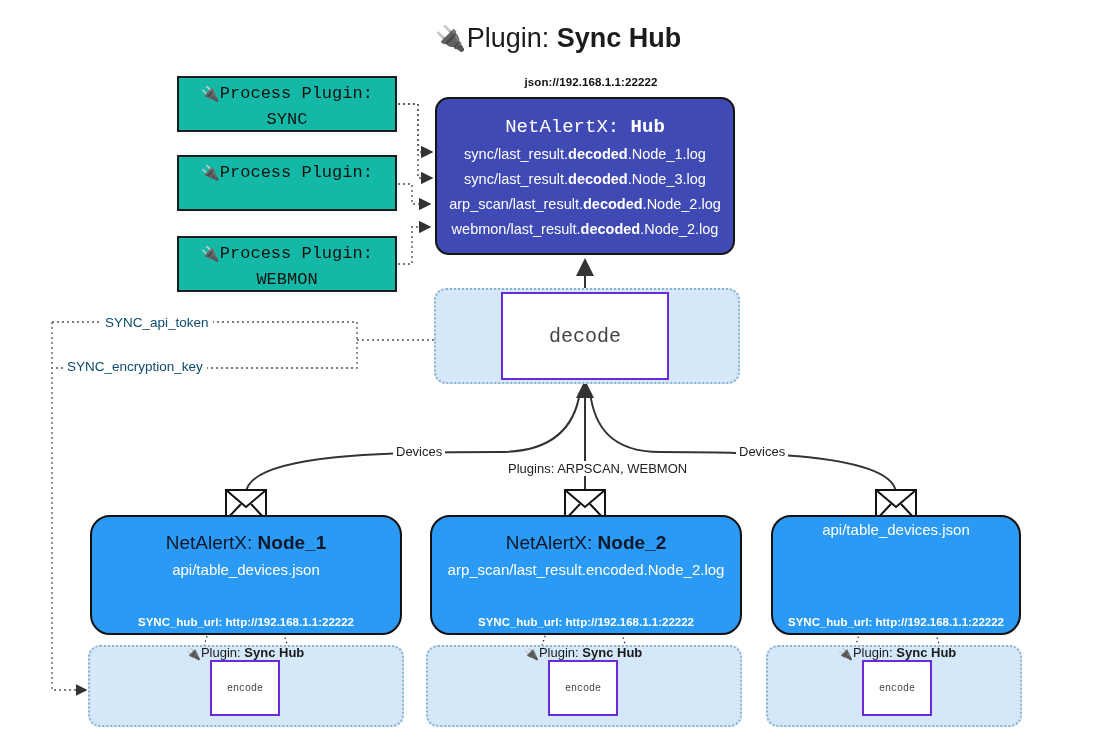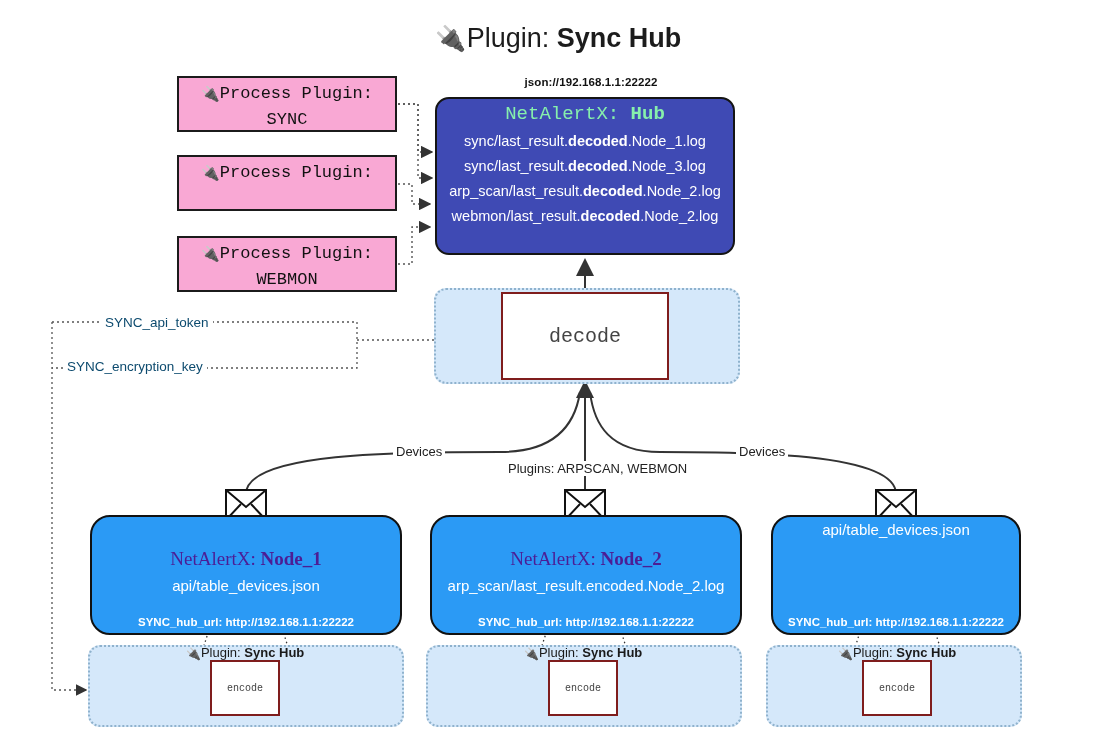--- a/index.html
+++ b/index.html
@@ -24,68 +24,68 @@
 
   
   .huburl{
     position:absolute;left:466px;top:76px;width:250px;text-align:center;
     font-size:11.5px;color:#111;font-weight:600;letter-spacing:.1px;
   }
 
   
   .pbox{
     position:absolute;width:220px;height:56px;
-    border:2px solid #1b1b1b;background:#f9a8d4;
+    border:2px solid #1b1b1b;background:#14b8a6;
     font-family:"Liberation Mono","DejaVu Sans Mono",monospace;
     font-size:17px;line-height:25px;color:#111;
     text-align:center;padding-top:3px;box-sizing:border-box;
   }
   .pbox .l1{display:block;white-space:nowrap;}
   .pbox .l2{display:block;}
   .pbox .plug{font-family:"DejaVu Sans",sans-serif;font-size:15px;vertical-align:-1px;}
 
   
   .hub{
     position:absolute;left:435px;top:97px;width:300px;height:158px;
     background:#3f4ab4;border:2px solid #141414;border-radius:14px;
     box-sizing:border-box;overflow:hidden;
   }
   .hub .hdr{
-    text-align:center;color:#86efac;font-size:19px;line-height:30px;margin-top:0;
+    text-align:center;color:#ffffff;font-size:19px;line-height:30px;margin-top:13px;
     font-family:"Liberation Mono","DejaVu Sans Mono",monospace;
   }
   .hub .hdr b{font-weight:bold;}
   .hub .row{
     color:#fff;font-size:14.5px;line-height:25px;white-space:nowrap;text-align:center;
   }
   .hub .row b{font-weight:bold;}
 
   
   .zone{
     position:absolute;background:#d5e8fa;
     border:2px dotted #8fb2cd;border-radius:12px;box-sizing:border-box;
   }
 
   
   .procbox{
-    position:absolute;background:#fff;border:2px solid #7f1d1d;box-sizing:border-box;
+    position:absolute;background:#fff;border:2px solid #6d28d9;box-sizing:border-box;
     display:flex;align-items:center;justify-content:center;
     font-family:"Liberation Mono","DejaVu Sans Mono",monospace;color:#444;
   }
   .decode{width:168px;height:88px;font-size:20px;}
   .encode{width:70px;height:56px;font-size:10px;}
 
   
   .nodebox{
     position:absolute;background:#2b9af5;border:2.5px solid #111;border-radius:20px;
     box-sizing:border-box;overflow:hidden;
   }
   .nodebox .nhdr{
-    text-align:center;color:#4c1d95;font-size:19px;line-height:28px;margin-top:28px;
-    font-family:Liberation Serif, serif;
+    text-align:center;color:#0f172a;font-size:19px;line-height:28px;margin-top:12px;
+    font-family:Liberation Sans, sans-serif;
   }
   .nodebox .nhdr b{font-weight:bold;}
   .nodebox .nrow{
     text-align:center;color:#fff;font-size:15px;line-height:26px;white-space:nowrap;
   }
   .nodebox .nfoot{
     position:absolute;left:0;bottom:5px;width:100%;text-align:center;
     color:#fff;font-size:11.5px;font-weight:600;white-space:nowrap;
   }
 

